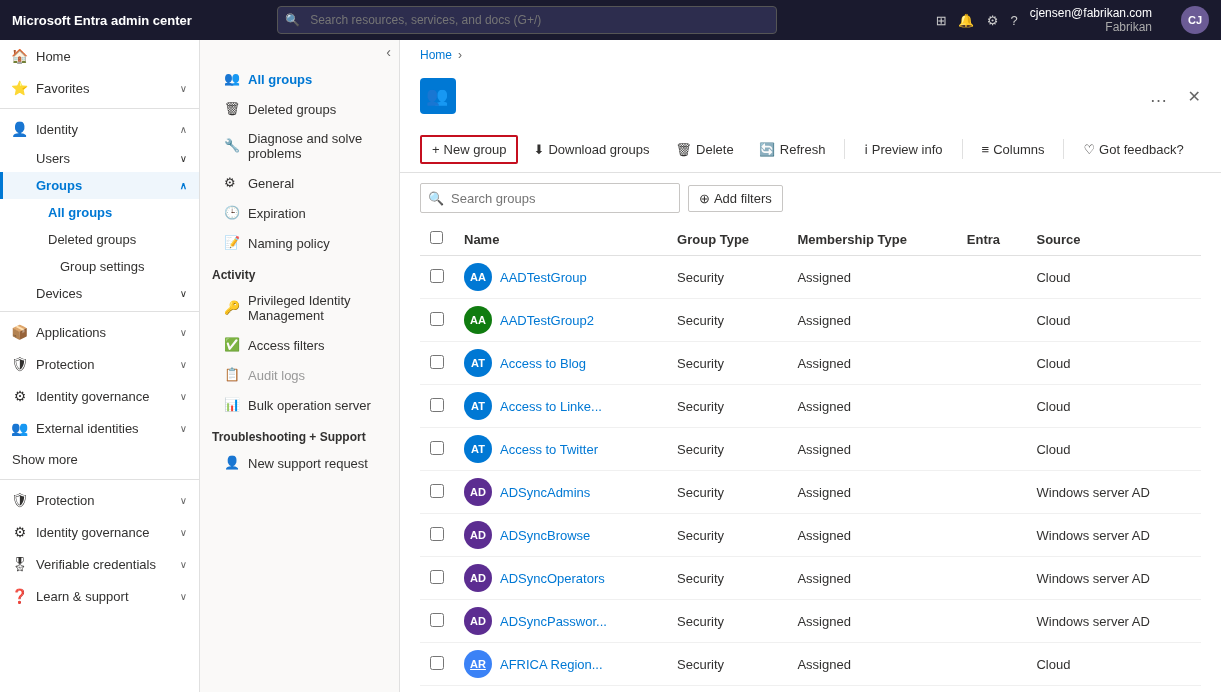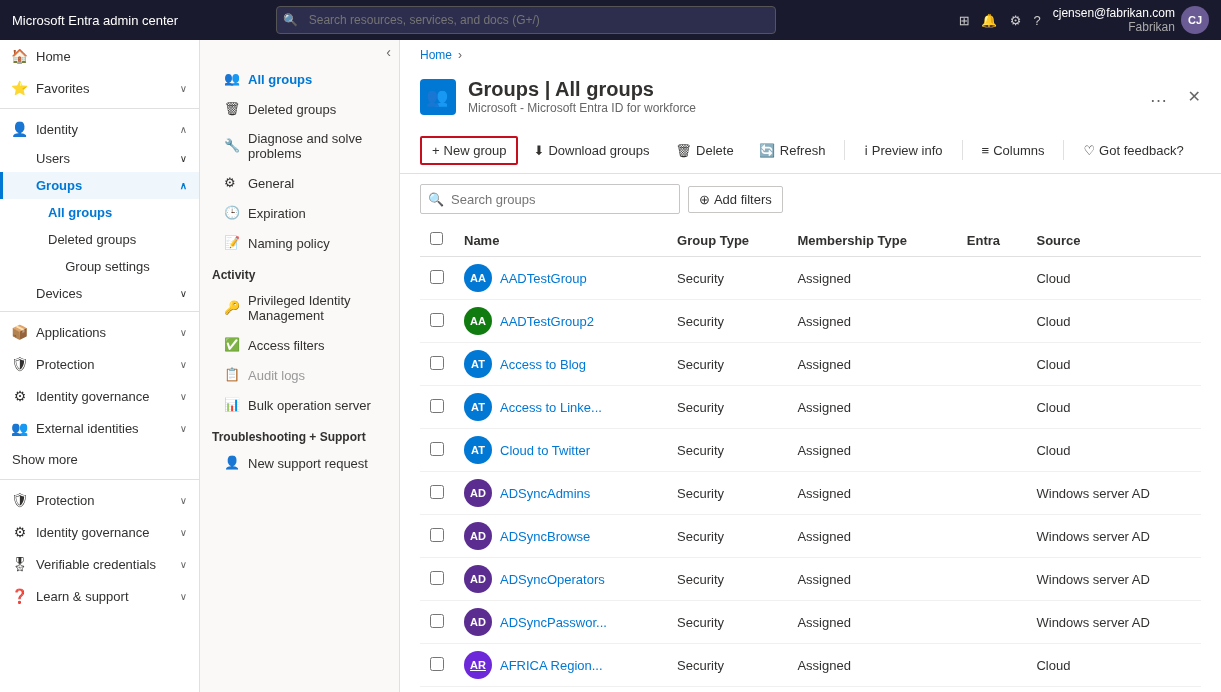--- a/index.html
+++ b/index.html
@@ -1,26 +1,26 @@
 <!DOCTYPE html>
 <html><head>
   <meta charset="utf-8">
   <style>
     * { box-sizing: border-box; margin: 0; padding: 0; }
     body { font-family: 'Segoe UI', sans-serif; font-size: 13px; background: #f3f2f1; display: flex; flex-direction: column; height: 692px; overflow: hidden; }
 
     
     .topbar { height: 40px; background: #1a1a2e; display: flex; align-items: center; padding: 0 12px; gap: 12px; flex-shrink: 0; }
-    .topbar-logo { color: white; font-size: 13px; font-weight: 400; white-space: nowrap; }
+    .topbar-logo { color: white; font-size: 13px; font-weight: 700; white-space: nowrap; }
     .topbar-search { flex: 1; max-width: 500px; margin: 0 auto; position: relative; }
     .topbar-search input { width: 100%; height: 28px; border-radius: 4px; border: 1px solid #555; background: #2d2d4e; color: #ccc; padding: 0 12px 0 32px; font-size: 12px; outline: none; }
     .topbar-search .search-icon-top { position: absolute; left: 8px; top: 50%; transform: translateY(-50%); color: #aaa; font-size: 12px; }
     .topbar-actions { display: flex; align-items: center; gap: 12px; margin-left: auto; color: #ccc; }
     .topbar-user { display: flex; align-items: center; gap: 6px; color: white; font-size: 12px; }
-    .topbar-avatar { width: 28px; height: 28px; border-radius: 50%; background: #6b5b95; display: flex; align-items: center; justify-content: center; color: white; font-size: 11px; font-weight: bold; }
+    .topbar-avatar { width: 28px; height: 28px; border-radius: 50%; background: #6b5b95; display: flex; align-items: center; justify-content: center; color: white; font-size: 11px; font-weight: bold; margin-left: 23px; }
 
     
     .main-layout { display: flex; flex: 1; overflow: hidden; }
 
     
     .sidebar { width: 200px; background: #fff; border-right: 1px solid #e0e0e0; overflow-y: auto; flex-shrink: 0; }
     .sidebar-item { display: flex; align-items: center; gap: 8px; padding: 8px 12px; cursor: pointer; color: #323130; font-size: 13px; }
     .sidebar-item .icon { width: 16px; height: 16px; display: flex; align-items: center; justify-content: center; flex-shrink: 0; font-size: 14px; }
     .sidebar-item .label { flex: 1; }
     .sidebar-item .chevron { color: #666; font-size: 10px; }
@@ -120,21 +120,21 @@
     <div class="sidebar-sub-item active">
       <span>Groups</span>
       <span style="margin-left:auto;font-size:10px;">∧</span>
     </div>
     <div class="sidebar-sub-item" style="padding-left:48px;">
       <span style="color:#0078d4;font-weight:600;">All groups</span>
     </div>
     <div class="sidebar-sub-item" style="padding-left:48px;">
       <span>Deleted groups</span>
     </div>
-    <div class="sidebar-sub-item" style="padding-left:28px;justify-content:center;">
+    <div class="sidebar-sub-item" style="padding-left:60px;">
       <span>Group settings</span>
     </div>
     <div class="sidebar-sub-item">
       <span>Devices</span>
       <span style="margin-left:auto;font-size:10px;">∨</span>
     </div>
     <div class="sidebar-divider"></div>
     <div class="sidebar-item">
       <span class="icon">📦</span>
       <span class="label">Applications</span>
@@ -235,24 +235,20 @@
 
   <div class="content">
 
     <div class="breadcrumb">
       <span>Home</span>
       <span class="breadcrumb-sep">›</span>
     </div>
 
     <div class="page-header">
       <div class="page-header-icon">👥</div>
-      <div class="page-header-text">
-        <h1>Groups | All groups</h1>
-        <p>Microsoft - Microsoft Entra ID for workforce</p>
-      </div>
       <div class="page-header-more">…</div>
       <button style="background:none;border:none;cursor:pointer;font-size:16px;color:#666;margin-left:8px;">✕</button>
     </div>
 
     <div class="toolbar">
       <button class="toolbar-btn primary">
         <span class="btn-icon">+</span>
         <span>New group</span>
       </button>
       <button class="toolbar-btn">
@@ -358,21 +354,21 @@
     <td>Security</td>
     <td>Assigned</td>
     <td></td>
     <td>Cloud</td>
   </tr>
             <tr>
     <td><input type="checkbox" class="row-checkbox" style=""></td>
     <td>
       <div class="group-name-cell">
         <div class="group-avatar" style="background:#0078d4;">AT</div>
-        <a class="group-name-link">Cloud to Twitter</a>
+        <a class="group-name-link">Access to Twitter</a>
       </div>
     </td>
     <td>Security</td>
     <td>Assigned</td>
     <td></td>
     <td>Cloud</td>
   </tr>
             <tr>
     <td><input type="checkbox" class="row-checkbox" style=""></td>
     <td>
@@ -422,21 +418,21 @@
     </td>
     <td>Security</td>
     <td>Assigned</td>
     <td></td>
     <td>Windows server AD</td>
   </tr>
             <tr>
     <td><input type="checkbox" class="row-checkbox" style=""></td>
     <td>
       <div class="group-name-cell">
-        <div class="group-avatar" style="background:#6d28d9;text-decoration:underline;">AR</div>
+        <div class="group-avatar" style="background:#3b82f6;text-decoration:underline;">AR</div>
         <a class="group-name-link">AFRICA Region...</a>
       </div>
     </td>
     <td>Security</td>
     <td>Assigned</td>
     <td></td>
     <td>Cloud</td>
   </tr>
             <tr>
     <td></td>

